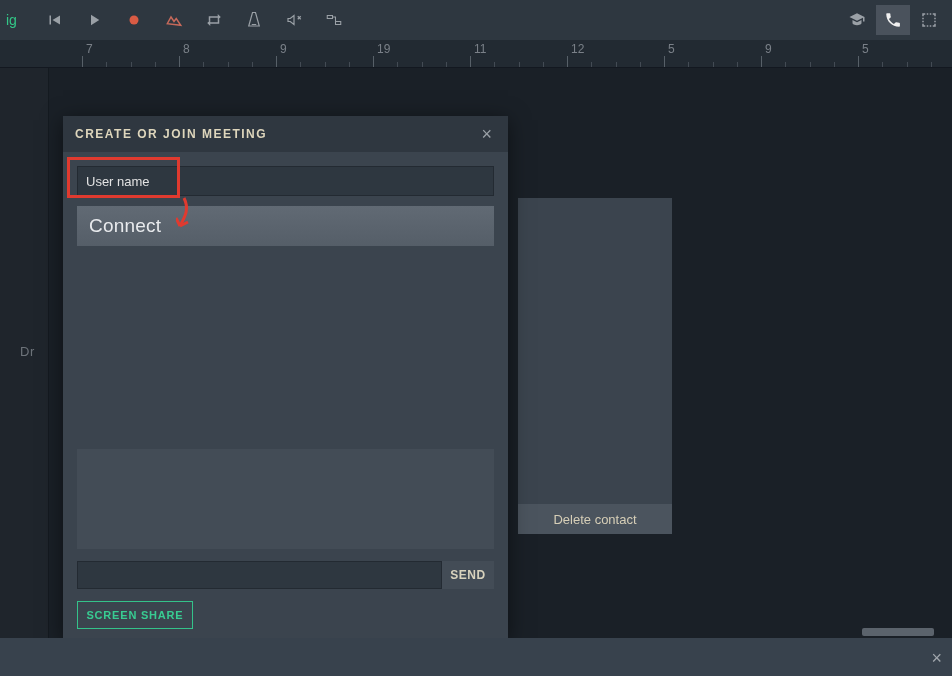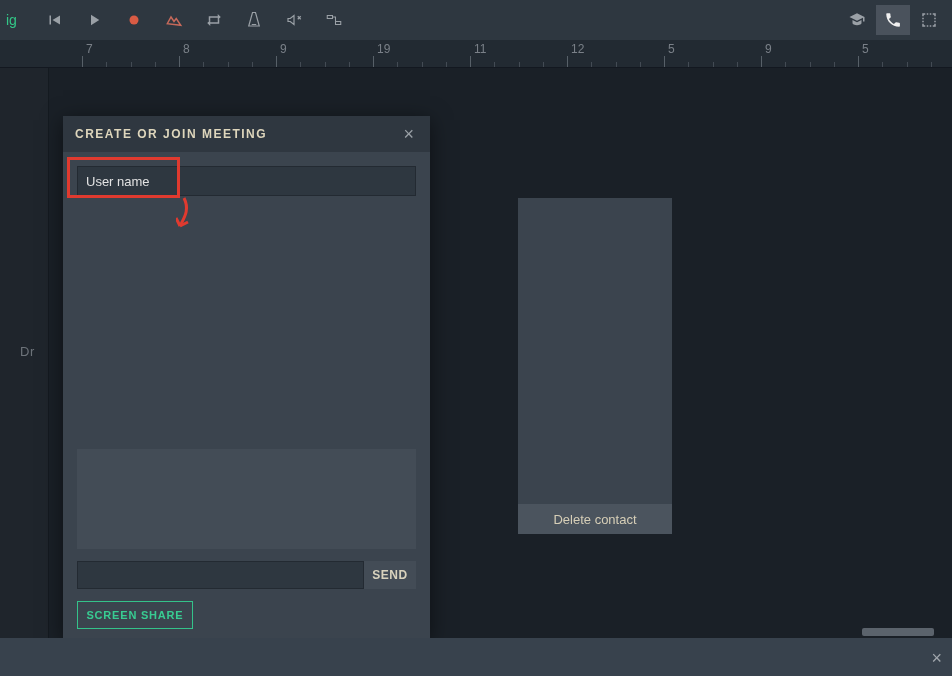--- a/index.html
+++ b/index.html
@@ -92,21 +92,21 @@
     height:30px; background:#4b545e;
     display:flex; align-items:center; justify-content:center;
     color:#d6ceb7; font-size:13px;
     cursor:pointer;
   }
 
   
   .modal {
     position:absolute;
     left:63px; top:116px;
-    width:367px; height:523px;
+    width:445px; height:523px;
     background:#3b444e;
     box-shadow: 0 4px 20px rgba(0,0,0,0.5);
     display:flex; flex-direction:column;
   }
   .modal-titlebar {
     height:36px;
     background:#2f3740;
     display:flex; align-items:center;
     padding:0 12px;
   }
@@ -347,20 +347,23 @@
     <span class="modal-close">
       <span>×</span>
     </span>
   </div>
   <div class="modal-body">
     <div class="input-row">
       <input type="text" value="User name" style="">
     </div>
 
     <div class="btn-row">
+      <div class="big-btn active">
+        <span>Connect</span>
+      </div>
     </div>
 
     <div class="content-area"></div>
 
     <div class="chat-log"></div>
 
     <div class="send-row">
       <div class="send-input"></div>
       <div class="send-btn">
         <span>SEND</span>

